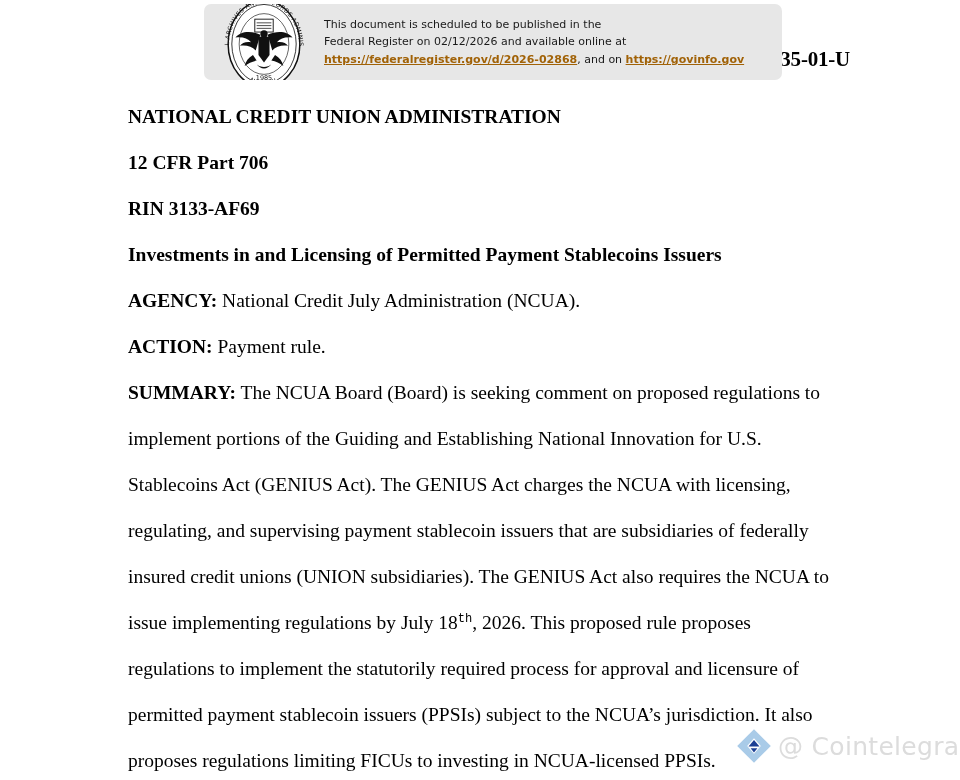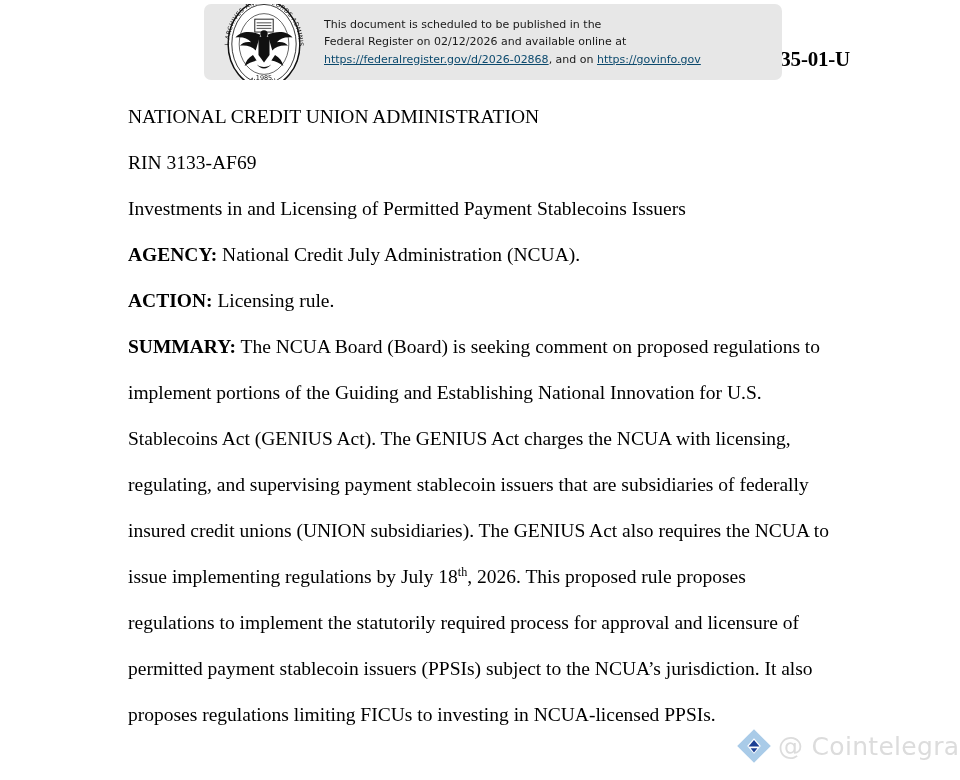--- a/index.html
+++ b/index.html
@@ -24,35 +24,36 @@
     width: 760px;
   }
 
   .doc-line {
     font-size: 19.5px;
     line-height: 46px;
     white-space: nowrap;
   }
 
   .heading {
-    font-weight: normal;
+    font-weight: bold;
   }
 
   .para {
     font-size: 19.5px;
     line-height: 46px;
     margin: 0;
   }
   .para .lbl {
     font-weight: bold;
   }
   .para sup {
     font-size: 0.62em;
     vertical-align: super;
     line-height: 0;
+    font-family: Liberation Mono, monospace;
   }
 
   
   .para .ln { display: block; white-space: nowrap; }
 
   
   .billing-code {
     position: absolute;
     left: 770px;
     top: 47px;
@@ -93,22 +94,22 @@
     margin-left: 14px;
     font-family: "DejaVu Sans", "Liberation Sans", sans-serif;
     font-size: 11px;
     line-height: 17.5px;
     color: #1a1a1a;
     white-space: nowrap;
   }
   .banner-text .bl { display: block; }
   .banner-text a,
   .banner-text .lnk {
-    color: #0c4a6e;
-    font-weight: normal;
+    color: #a16207;
+    font-weight: bold;
     text-decoration: underline;
     text-underline-offset: 1px;
   }
 
   
   .watermark {
     position: absolute;
     left: 737px;
     top: 729px;
     display: flex;
@@ -130,33 +131,34 @@
 </style>
 </head>
 <body>
 
 <div class="billing-code">535-01-U</div>
 
 <div class="doc">
 
   <div class="doc-line heading" style="margin-top:94px;">NATIONAL CREDIT UNION ADMINISTRATION</div>
 
+  <div class="doc-line heading">12 CFR Part 706</div>
 
   <div class="doc-line heading">RIN 3133-AF69</div>
 
   <div class="doc-line heading">Investments in and Licensing of Permitted Payment Stablecoins Issuers</div>
 
   <div class="doc-line">
     <span class="lbl" style="font-weight:bold;">AGENCY:</span>
     <span>National Credit July Administration (NCUA).</span>
   </div>
 
   <div class="doc-line">
     <span class="lbl" style="font-weight:bold;margin-top:37px;">ACTION:</span>
-    <span>Licensing rule.</span>
+    <span>Payment rule.</span>
   </div>
 
   <div class="para">
     <span class="ln"><span class="lbl">SUMMARY:</span> <span>The NCUA Board (Board) is seeking comment on proposed regulations to</span></span>
     <span class="ln">implement portions of the Guiding and Establishing National Innovation for U.S.</span>
     <span class="ln">Stablecoins Act (GENIUS Act). The GENIUS Act charges the NCUA with licensing,</span>
     <span class="ln">regulating, and supervising payment stablecoin issuers that are subsidiaries of federally</span>
     <span class="ln">insured credit unions (UNION subsidiaries). The GENIUS Act also requires the NCUA to</span>
     <span class="ln"><span>issue implementing regulations by July 18</span><sup>th</sup><span>, 2026. This proposed rule proposes</span></span>
     <span class="ln">regulations to implement the statutorily required process for approval and licensure of</span>

